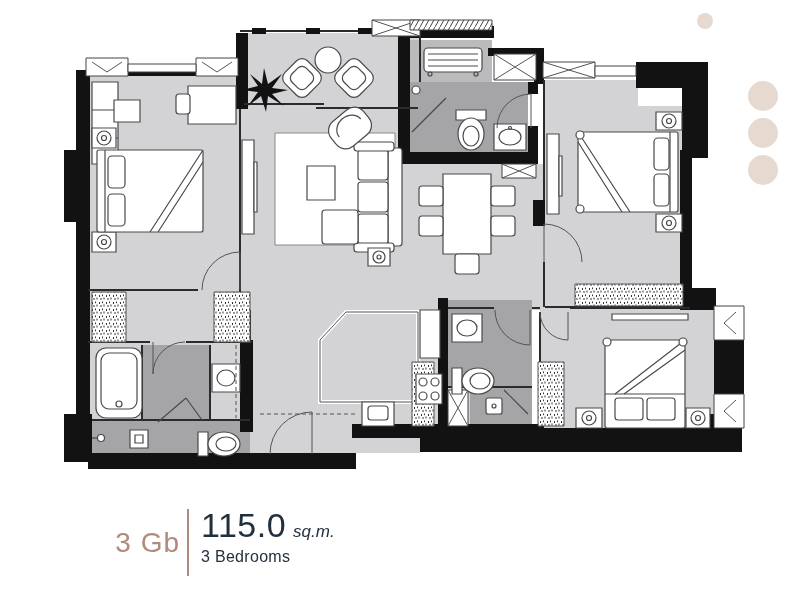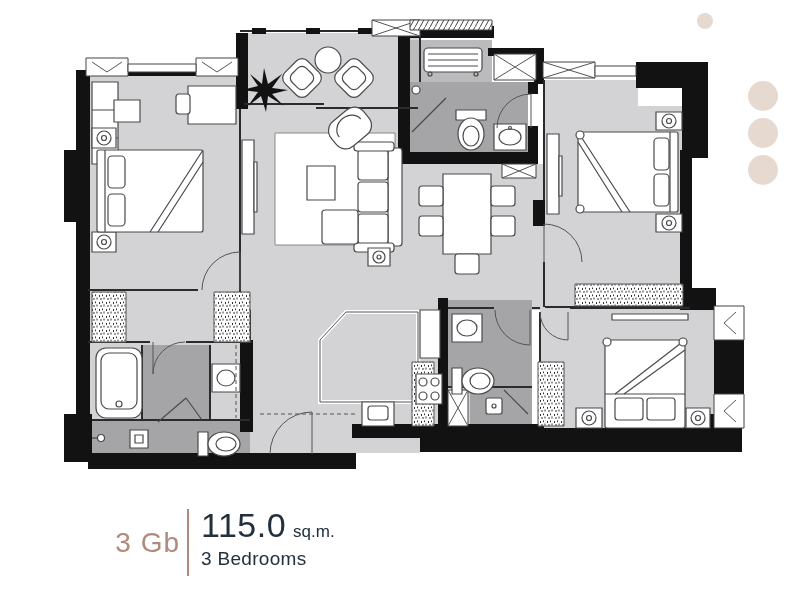--- a/index.html
+++ b/index.html
@@ -8,22 +8,22 @@
   }
   html,body{margin:0;padding:0;}
   body{font-family:"Liberation Sans", sans-serif; background:#ffffff;}
   .canvas{position:relative;width:800px;height:600px;background:#fff;overflow:hidden;padding-left:37px;}
   .plan-svg{position:absolute;left:0;top:0;}
   .label-block .unit-type{position:absolute;left:58px;top:527px;width:122px;text-align:right;
      font-size:28px;color:var(--accent-tan);letter-spacing:1px;}
   .label-block .divider{position:absolute;left:187px;top:509px;width:2px;height:67px;background:var(--accent-tan);}
   .label-block .area-row{position:absolute;left:201px;top:506px;color:var(--text-navy);white-space:nowrap;}
   .label-block .area-value{font-size:34px;letter-spacing:0.5px;}
-  .label-block .area-unit{font-size:17px;margin-left:7px;}
-  .label-block .bedrooms{position:absolute;left:201px;top:548px;font-size:19px;color:var(--text-navy);letter-spacing:0.3px;}
+  .label-block .area-unit{font-size:17px;margin-left:7px;font-style:italic;}
+  .label-block .bedrooms{position:absolute;left:201px;top:548px;font-size:16px;color:var(--text-navy);letter-spacing:0.3px;}
   svg *{vector-effect:non-scaling-stroke;}
   .furn{fill:#ffffff;stroke:var(--furniture-line);stroke-width:1.2;}
   .furnline{fill:none;stroke:var(--furniture-line);stroke-width:1.2;}
   .thinwall{fill:none;stroke:#2b2b2d;stroke-width:2;}
   .arc{fill:none;stroke:#555;stroke-width:1;}
   .win{fill:#ffffff;stroke:#444;stroke-width:1;}
 </style>
 </head>
 <body>
 

